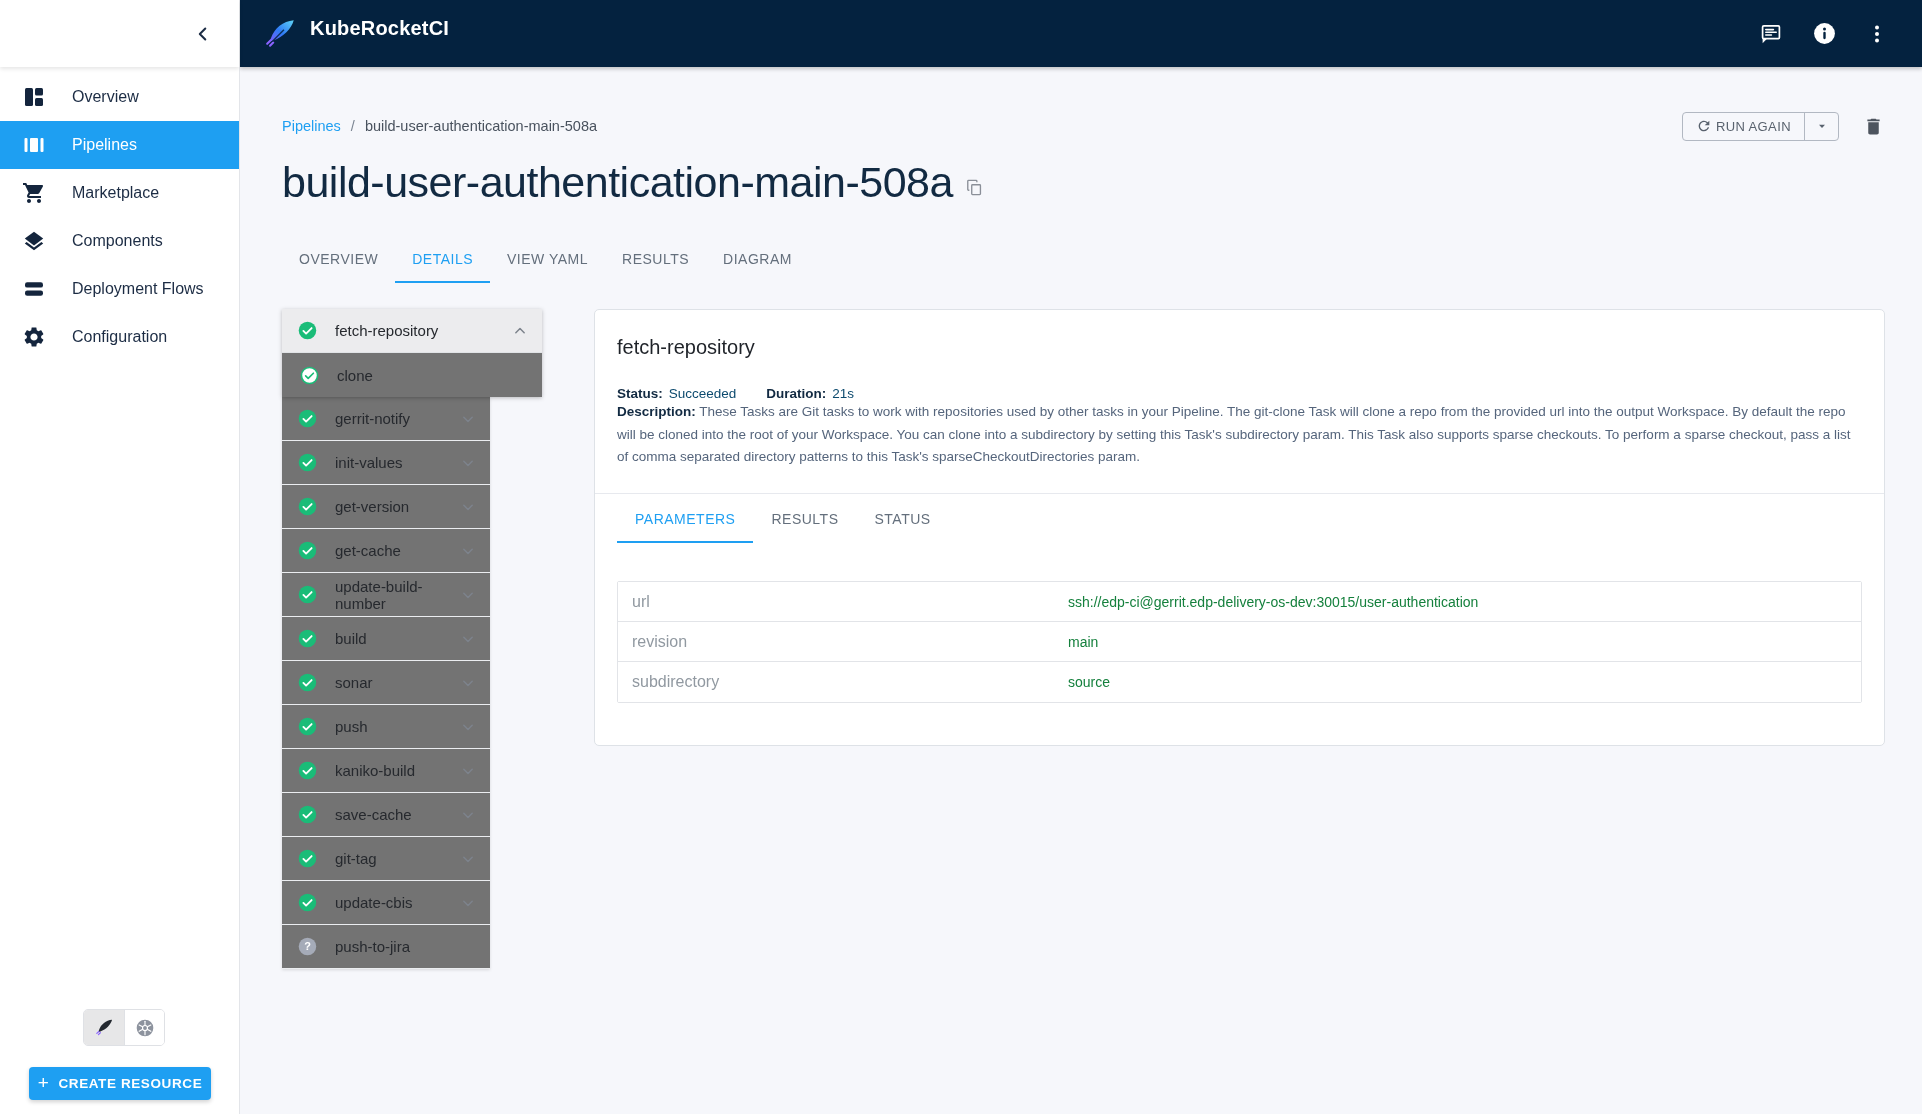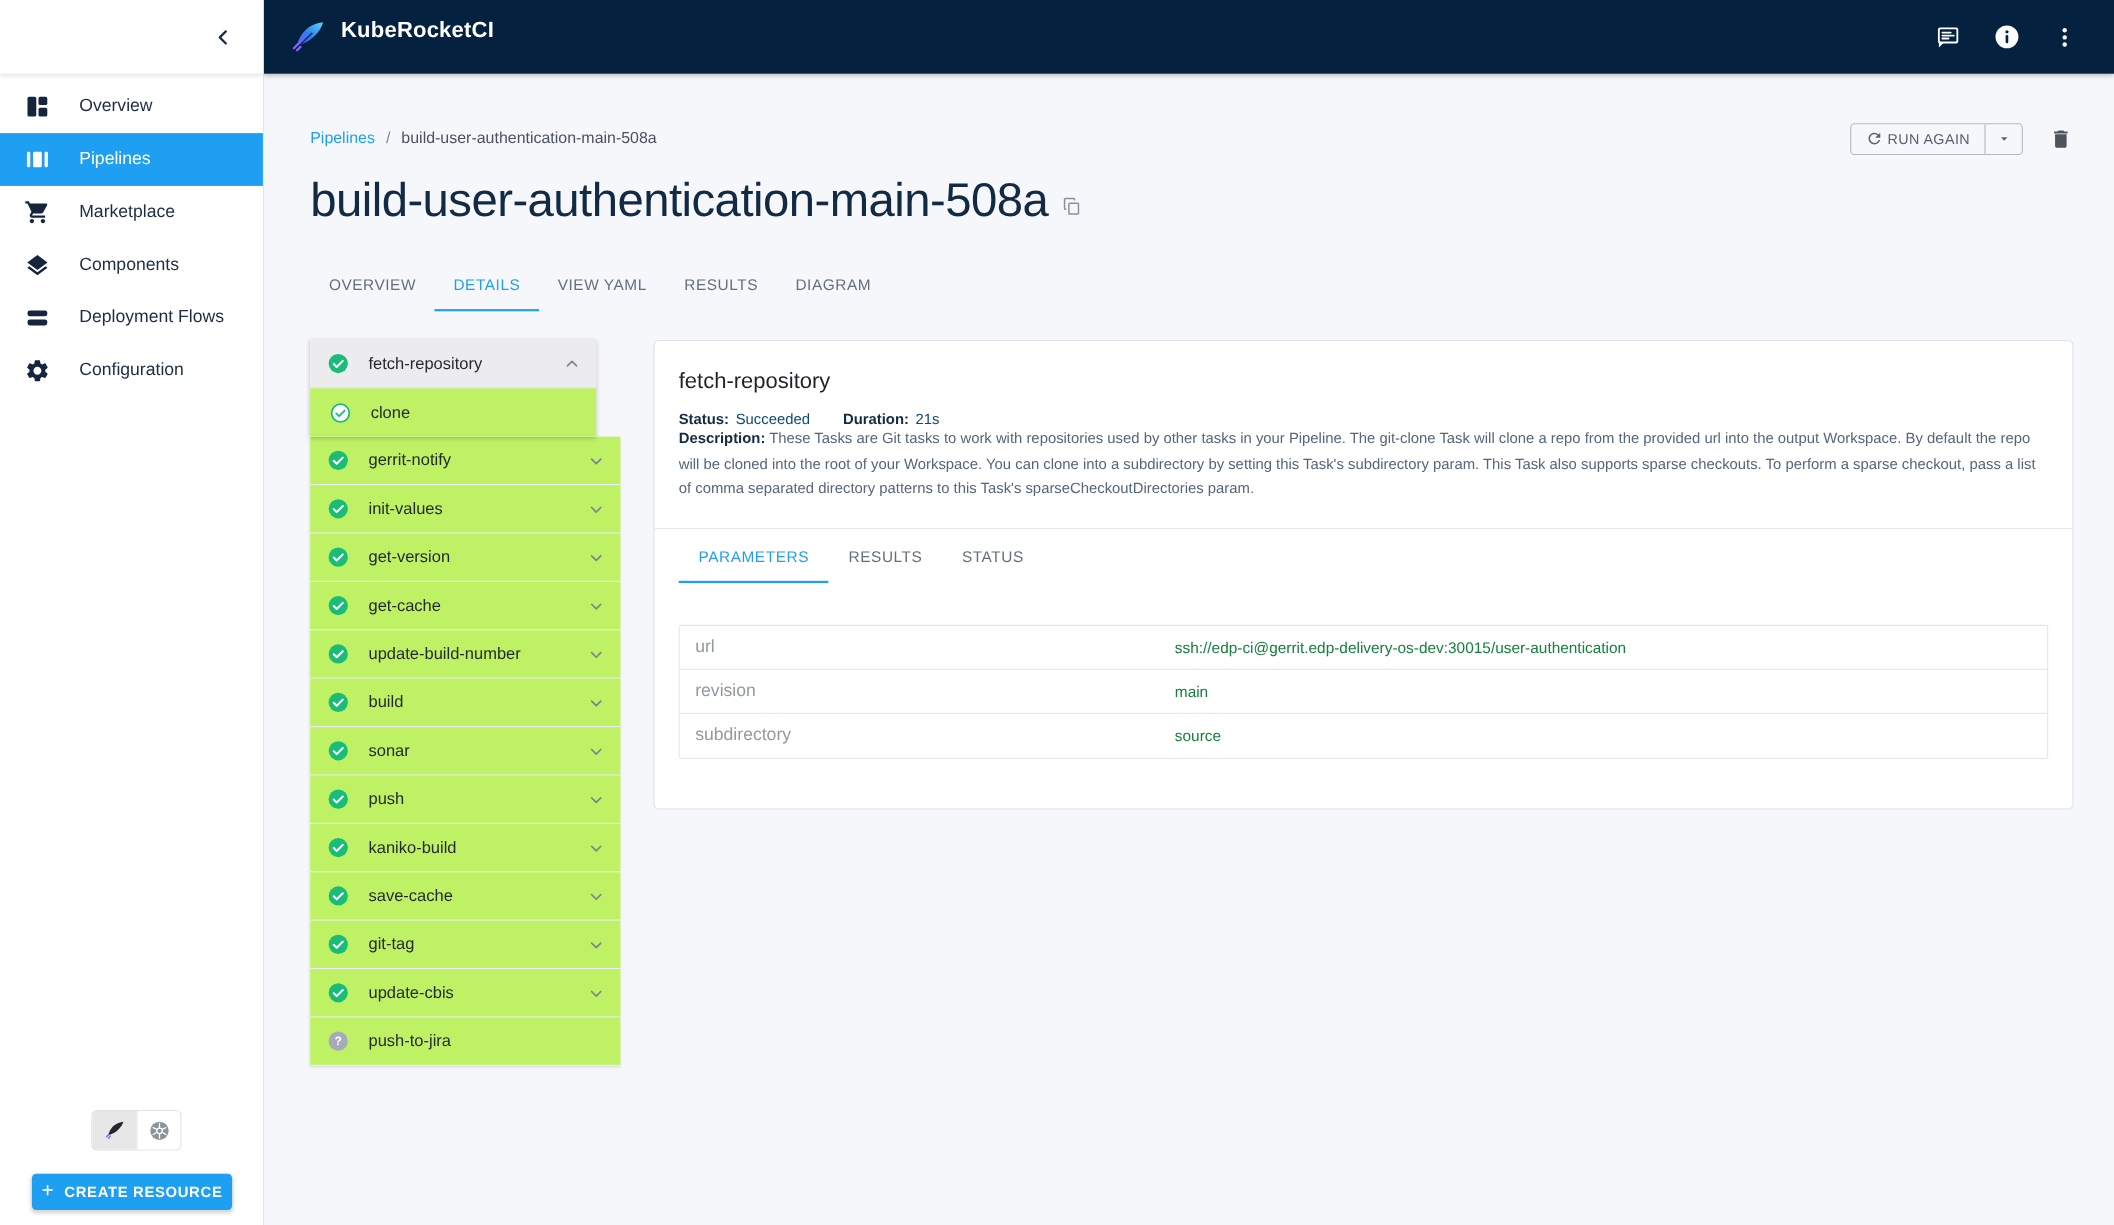--- a/index.html
+++ b/index.html
@@ -95,36 +95,36 @@
   .tab {
     padding:14px 17px; font-size:14px; font-weight:500; letter-spacing:.5px;
     color:#646f7c; cursor:pointer; border-bottom:2px solid transparent; text-transform:uppercase;
   }
   .tab.active { color:#1e9ff2; border-bottom-color:#1e9ff2; }
 
   
   .content { display:flex; align-items:flex-start; margin-top:26px;gap:44px; }
   .task-col { width:260px; flex:0 0 260px; position:relative; }
   .accordion { width:260px; background:#fff; box-shadow:0 1px 4px rgba(0,0,0,.25); position:relative; z-index:2; }
-  .trow { height:44px; display:flex; align-items:center; padding:0 12px 0 15px; background:#bef264; border-bottom:1px solid #ebedf0; cursor:pointer; }
+  .trow { height:44px; display:flex; align-items:center; padding:0 12px 0 15px; background:#737373; border-bottom:1px solid #ebedf0; cursor:pointer; }
   .trow .chk { width:21px; height:21px; margin-right:17px; flex:0 0 21px; }
   .trow .tlabel { flex:1; font-size:15px; color:#26292e; }
   .trow .chev { width:20px; height:20px; flex:0 0 20px; }
   .trow.group-head { background:#ececee; border-bottom:1px solid #e1e3e6; }
   .trow.group-head .tlabel { font-weight:500; }
   .trow.step-row { padding-left:17px; }
-  .task-list { width:282px; background:#fff; box-shadow:0 1px 3px rgba(0,0,0,.13); }
+  .task-list { width:208px; background:#fff; box-shadow:0 1px 3px rgba(0,0,0,.13); }
 
   
   .detail-card {
     flex:1; margin-left:8px; background:#fff; border:1px solid #dee2e7; border-radius:5px;
     padding:26px 22px 42px 22px; min-height:427px;
   }
   .detail-title { font-size:20px; font-weight:500; color:#1f2329; }
-  .status-row { margin-top:14px; font-size:13.5px; display:flex; gap:6px; align-items:baseline; }
+  .status-row { margin-top:27px; font-size:13.5px; display:flex; gap:6px; align-items:baseline; }
   .b-label { font-weight:bold; color:#122a42; }
   .muted-val { color:#0c4a6e; }
   .dur-label { margin-left:24px; }
   .desc { font-size:13.5px; line-height:1.68; color:#55657c; }
   .card-divider { border-top:1px solid #e7e9ee; margin:24px -22px 0 -22px; }
   .inner-tabs { display:flex; margin-top:0; }
   .itab { padding:17px 18px 14px 18px; font-size:14px; font-weight:500; letter-spacing:.5px; color:#646f7c; cursor:pointer; border-bottom:2px solid transparent; text-transform:uppercase; }
   .itab.active { color:#1e9ff2; border-bottom-color:#1e9ff2; }
 
   .param-table { margin-top:38px; border:1px solid #e2e4e8; border-radius:2px; }

